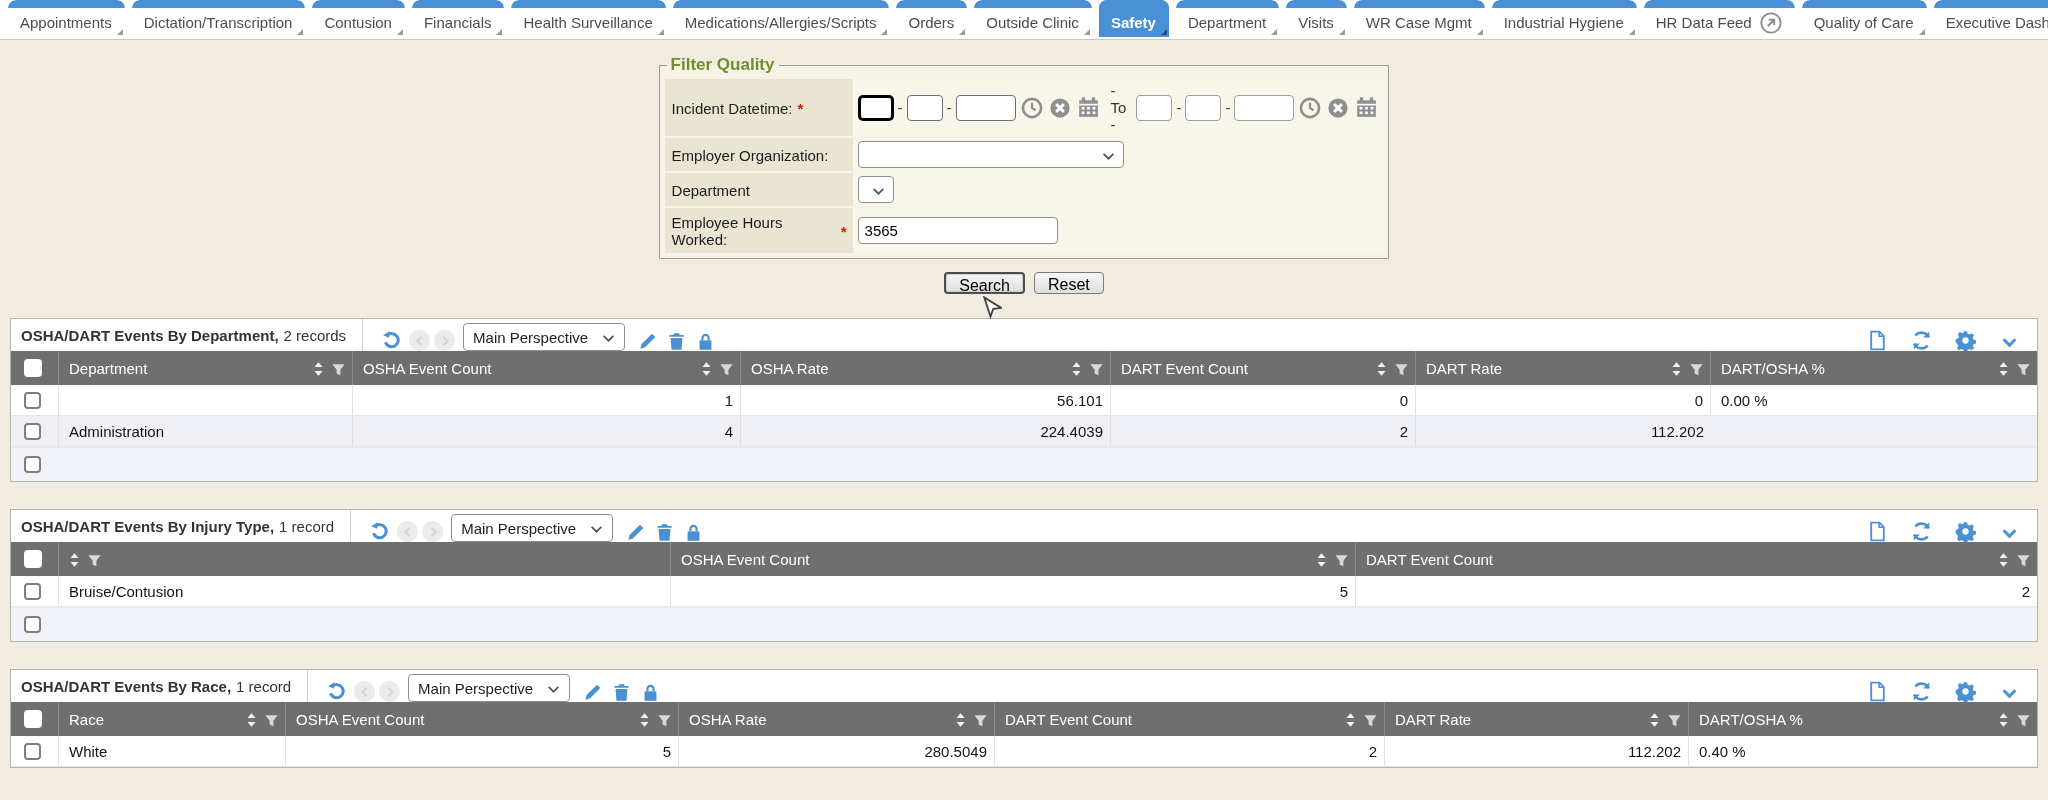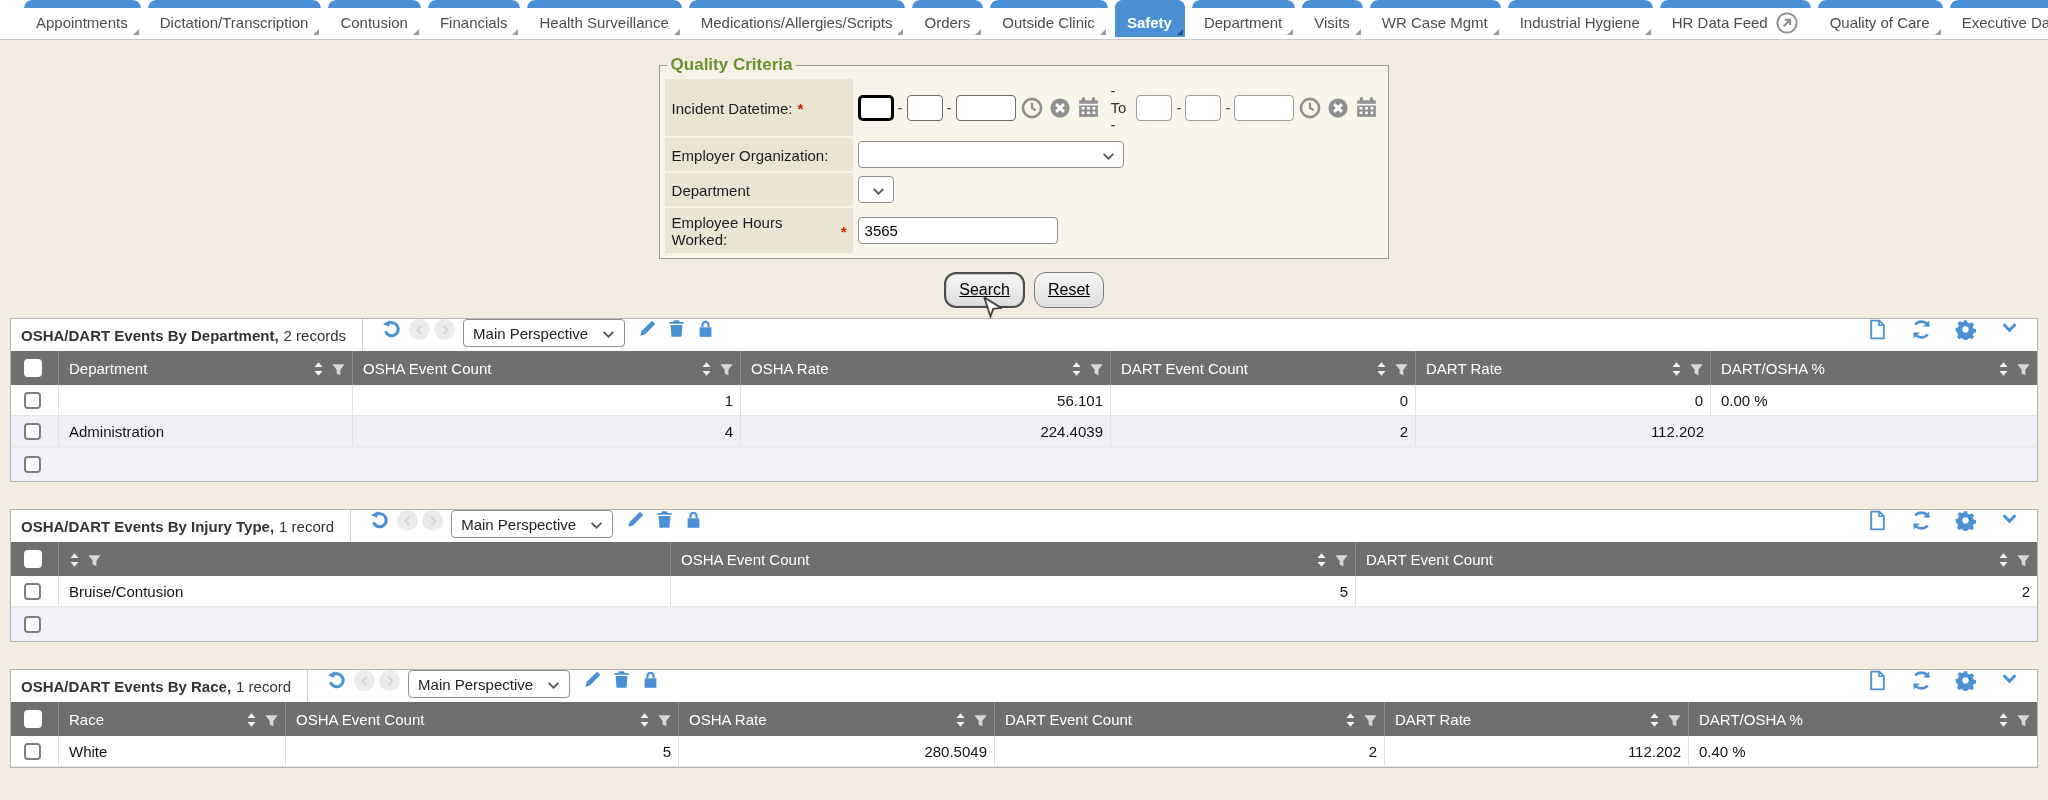--- a/index.html
+++ b/index.html
@@ -8,21 +8,21 @@
     font-family: "Liberation Sans", sans-serif;
     background: #f1ecdf;
     overflow: hidden;
     color: #222;
   }
   svg.ic { display: inline-block; vertical-align: middle; }
 
   
   .tabbar {
     height: 40px; background: #fff; border-bottom: 1px solid #c9c9c9;
-    display: flex; align-items: flex-start; gap: 7px; padding-left: 24px;
+    display: flex; align-items: flex-start; gap: 7px; padding-left: 8px;
     white-space: nowrap;
   }
   .tab {
     position: relative; display: flex; flex-direction: column;
     border-radius: 8px 8px 0 0; overflow: hidden; cursor: pointer; background: #fff;
     flex: 0 0 auto;
   }
   .tab .strip { height: 8px; background: #4a90d5; border-radius: 8px 8px 0 0; }
   .tab .tbody {
     display: flex; align-items: center; gap: 8px;
@@ -76,32 +76,31 @@
     width: 200px; height: 27px; border: 1px solid #8f8f8f; border-radius: 4px;
     background: #fff; font: 15px "Liberation Sans", sans-serif; padding: 0 6px;
   }
   .btnrow {
     position: relative; display: flex; justify-content: center; gap: 9px; margin-top: 13px;
     height: 46px;
   }
   button.btn {
     font: 16px "Liberation Sans", sans-serif; color: #000;
     background: linear-gradient(#f6f6f6, #dedede);
-    border: 1px solid #7a7a7a; border-radius: 12px; padding: 3px 13px; height: 36px;
+    border: 1px solid #7a7a7a; border-radius: 4px; padding: 3px 13px; height: 22px;
     cursor: pointer;
-    text-decoration: underline;
   }
   button.btn.primary { border: 2px solid #4d4d4d; box-shadow: inset 0 0 0 1px #cfcfcf; }
   .cursor { position: absolute; left: calc(50% - 42px); top: 24px; }
 
   
   .panel {
     margin: 0 10px 27px 10px; background: #fff; border: 1px solid #b3b3b3;
   }
-  .ptoolbar { display: flex; align-items: flex-start; height: 32px; padding: 0 12px 0 10px; }
+  .ptoolbar { display: flex; align-items: flex-end; height: 32px; padding: 0 12px 0 10px; }
   .ptitle {
     display: flex; align-items: baseline; gap: 5px; font-size: 15px; color: #333;
     border-right: 1px solid #cfcfcf; align-self: stretch; align-items: center;
     padding-right: 16px; margin-right: 13px;
   }
   .ptitle .tt { font-weight: bold; }
   .tbicon { color: #4a90d5; display: inline-flex; margin: 0 5px; cursor: pointer; }
   .circbtn {
     width: 21px; height: 21px; border-radius: 50%; background: #ebebeb; color: #d3d3d3;
     display: inline-flex; align-items: center; justify-content: center; margin: 0 2px; cursor: pointer;
@@ -362,21 +361,21 @@
     <div class="tab">
         <div class="strip"></div>
         <div class="tbody">
           <span>Executive Dashboard</span>
         </div>
       </div>
   </div>
 
   <div class="filter-wrap">
     <fieldset class="filter">
-      <legend>Quality Criteria</legend>
+      <legend>Filter Quality</legend>
 
       <div class="frow">
         <div class="flabel">
           <span>Incident Datetime:</span>
           <span class="req">*</span>
         </div>
         <div class="ffield">
           <input class="dtin w1 focused" style="">
           <span class="dash">-</span>
           <input class="dtin w2" style="">

